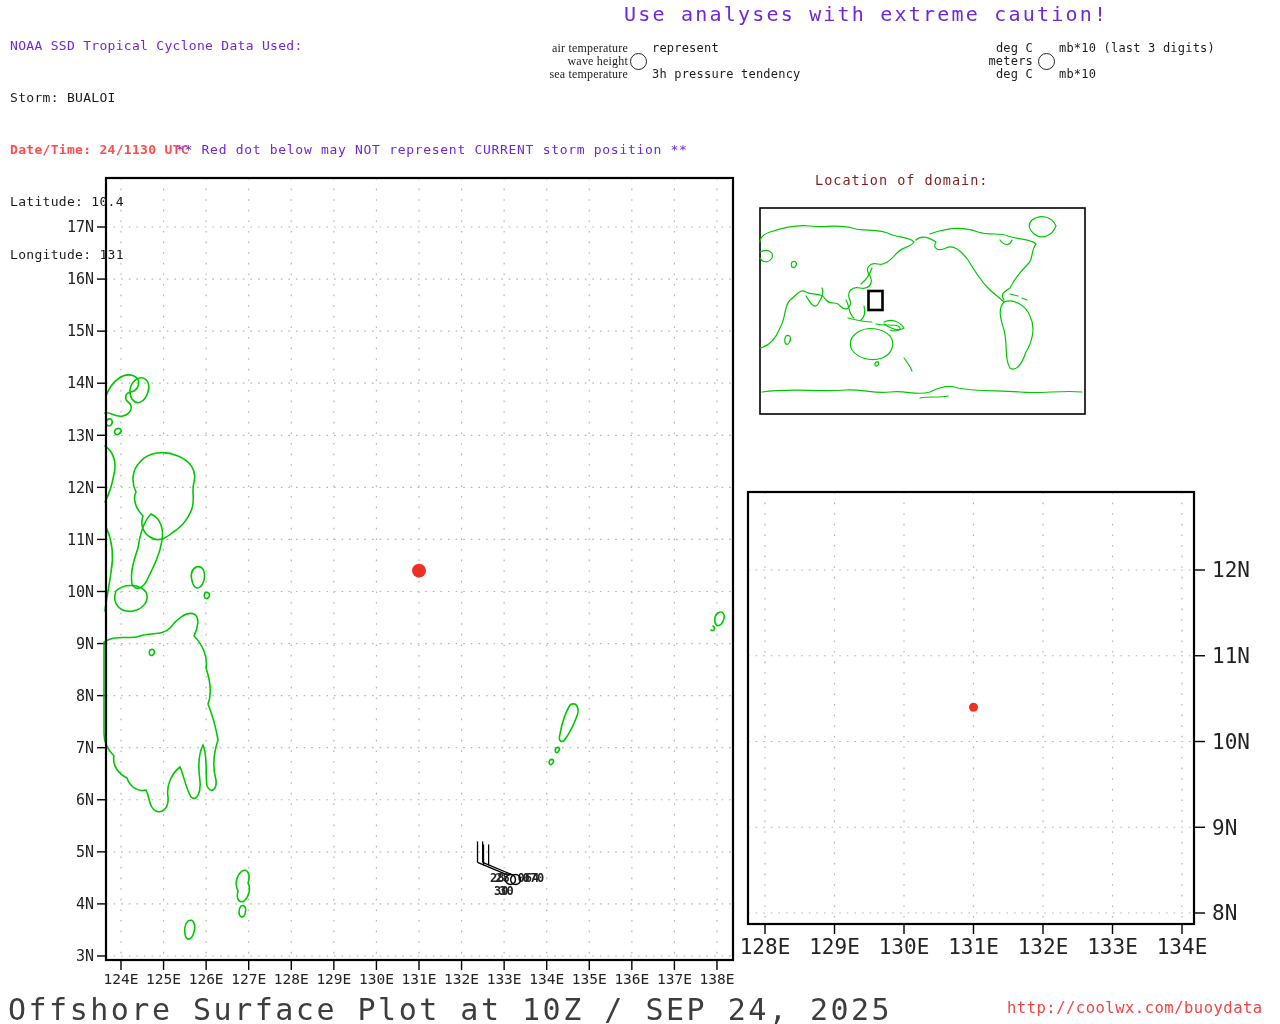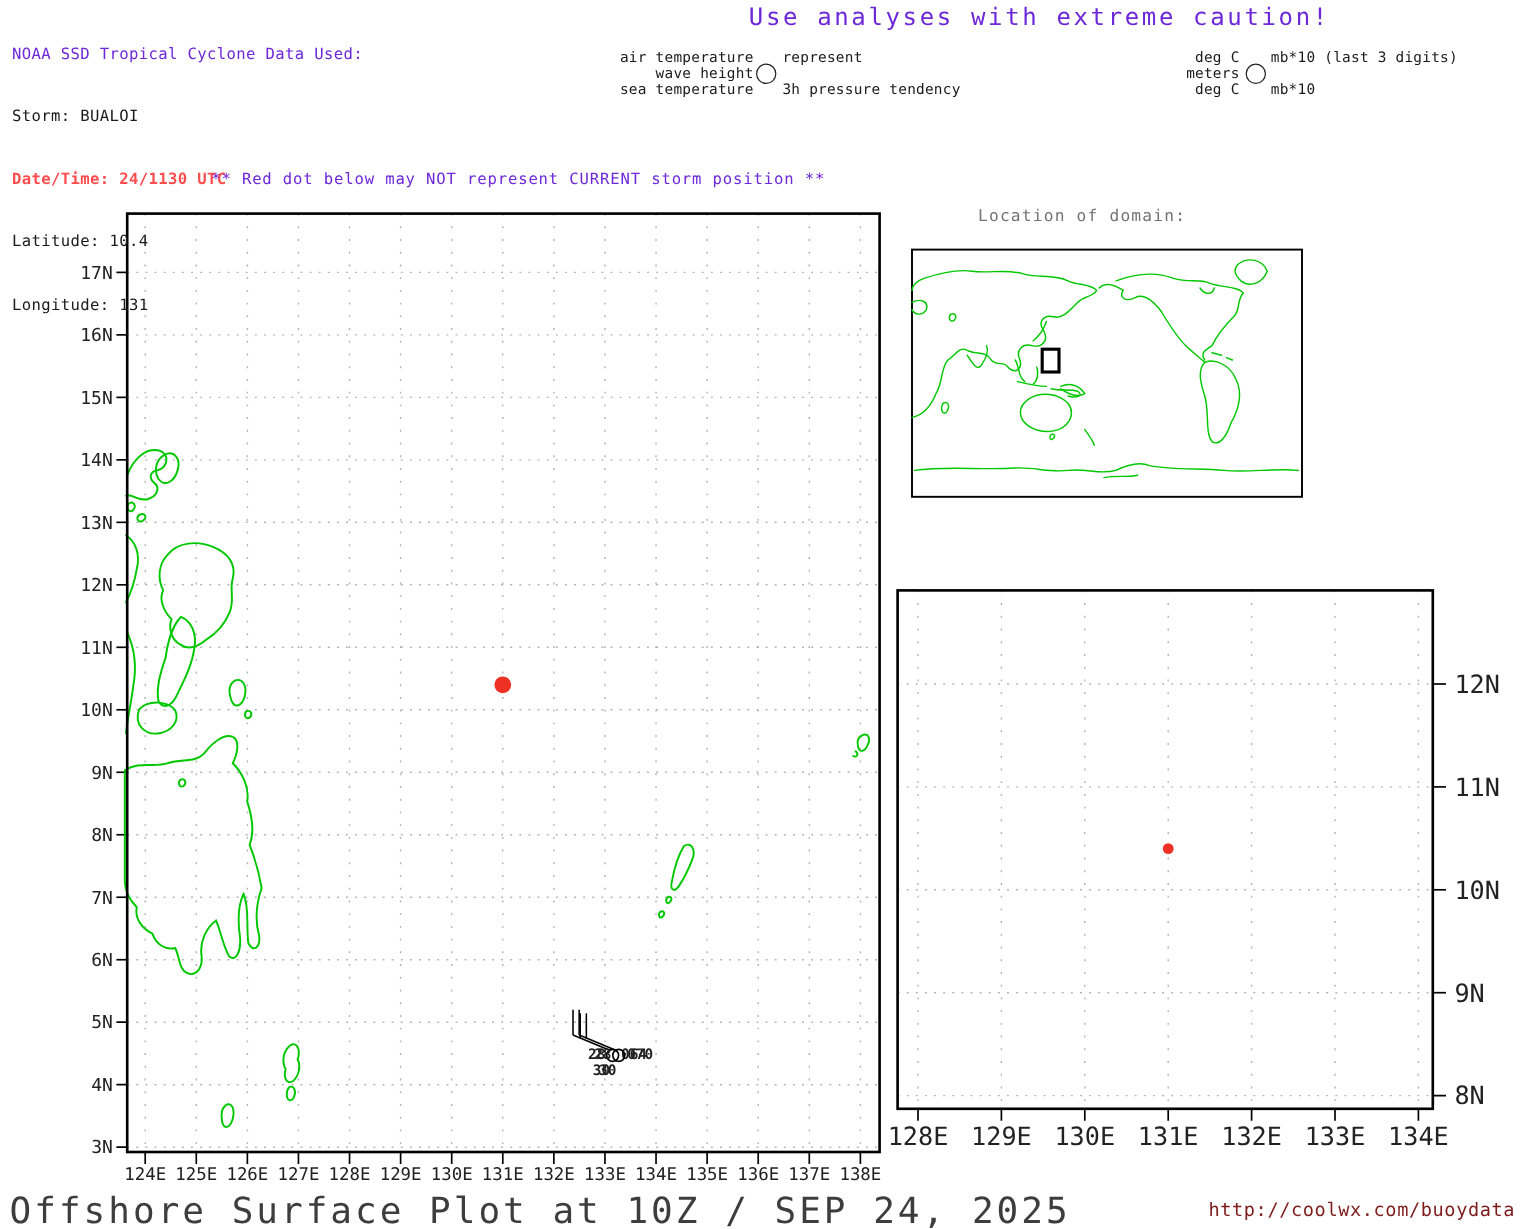--- a/index.html
+++ b/index.html
@@ -6,26 +6,26 @@
   .page{position:relative;width:1280px;height:1024px;background:#ffffff;overflow:hidden;
         font-family:"DejaVu Sans Mono", monospace;}
   .abs{position:absolute;white-space:pre;}
   #gfx{position:absolute;left:0;top:0;z-index:1;}
   .txt{z-index:2;color:#1a1a1a;}
   .red{color:#6d28d9;}
   .boldred{color:#ff4d4d;font-weight:bold;}
   .info{left:10px;top:2px;font-size:13px;line-height:17.4px;letter-spacing:0.3px;}
   .caution{left:624px;top:2px;font-size:20px;letter-spacing:2.2px;}
   .leg{font-size:12px;letter-spacing:0.2px;}
-  .leg-left{left:450px;width:178px;text-align:right;}
+  .leg-left{left:450px;width:178px;text-align:right;font-family:Liberation Serif, serif;}
   .leg-circle{position:absolute;width:15px;height:15px;border:1.5px solid #222;border-radius:50%;z-index:2;background:transparent;}
   .warning{left:176px;top:142px;font-size:13px;letter-spacing:0.7px;}
-  .inset-title{left:815px;top:172px;font-size:13.5px;letter-spacing:1px;color:#737373;}
+  .inset-title{left:815px;top:172px;font-size:13.5px;letter-spacing:1px;color:#7f1d1d;}
   .footer-title{left:8px;top:992px;font-size:30px;letter-spacing:2.5px;color:#3d3d3d;}
-  .footer-url{left:1007px;top:999px;font-size:15.5px;letter-spacing:0.5px;color:#7f1d1d;}
+  .footer-url{left:1007px;top:999px;font-size:15.5px;letter-spacing:0.5px;color:#ef4444;}
 </style>
 </head>
 <body>
 
 <div class="page">
 
   <svg id="gfx" width="1280" height="1024" viewBox="0 0 1280 1024">
       <g>
         <line x1="121" y1="178" x2="121" y2="960" stroke="#b4b4b4" stroke-width="1.2" stroke-dasharray="1.6 9"></line>
         <line x1="121" y1="960" x2="121" y2="970" stroke="#000" stroke-width="1.4"></line>

